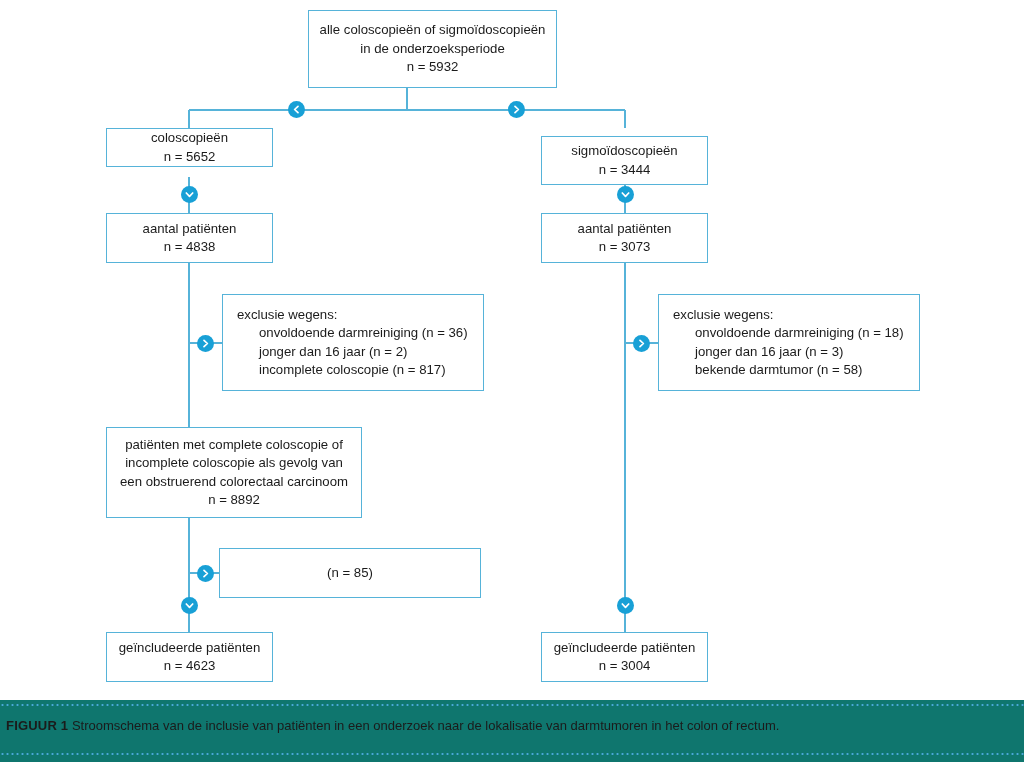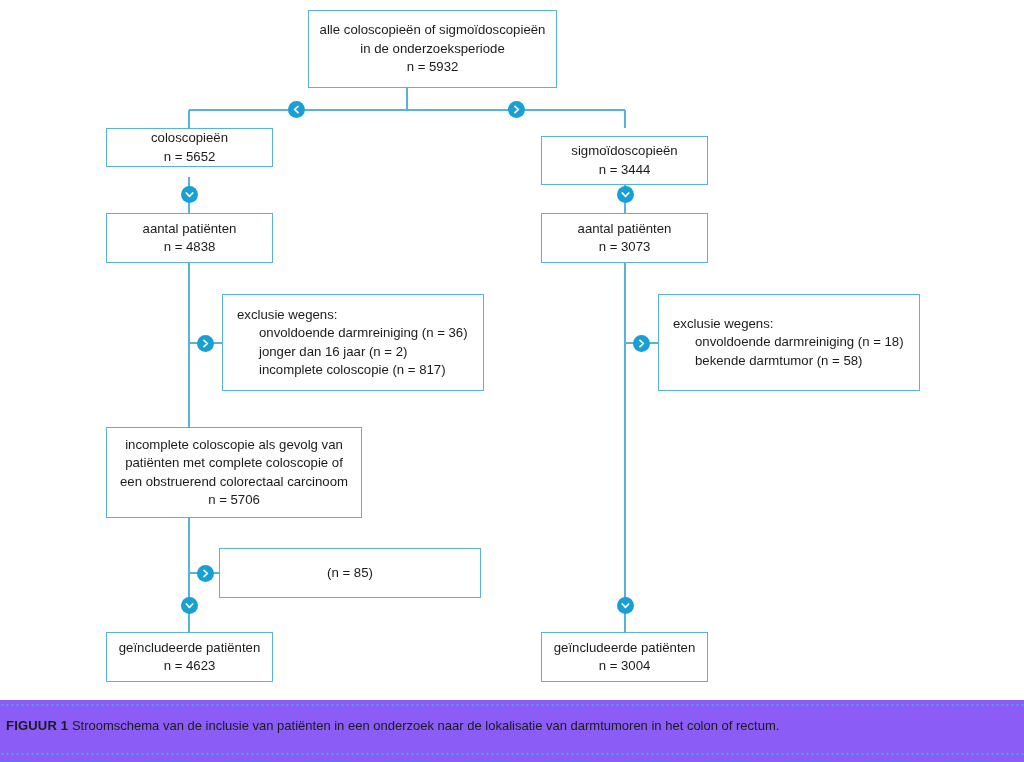--- a/index.html
+++ b/index.html
@@ -76,21 +76,21 @@
   }
   .chev svg { display: block; }
 
   
   #caption-zone {
     position: absolute;
     left: 0;
     top: 700px;
     width: 1024px;
     height: 62px;
-    background: #8b5cf6;
+    background: #0f766e;
   }
   .dotrule {
     position: absolute;
     left: 0;
     width: 1024px;
     height: 2px;
     background-image: radial-gradient(circle, #4aa8d8 0 1px, transparent 1.2px);
     background-size: 5px 2px;
     background-repeat: repeat-x;
   }
@@ -176,28 +176,29 @@
     <div class="node left-align" style="left:222px; top:294px; width:262px; height:97px;">
       <span class="ln">exclusie wegens:</span>
       <span class="ln ind">onvoldoende darmreiniging (n = 36)</span>
       <span class="ln ind">jonger dan 16 jaar (n = 2)</span>
       <span class="ln ind">incomplete coloscopie (n = 817)</span>
     </div>
 
     <div class="node left-align" style="left:658px; top:294px; width:262px; height:97px;">
       <span class="ln">exclusie wegens:</span>
       <span class="ln ind">onvoldoende darmreiniging (n = 18)</span>
+      <span class="ln ind">jonger dan 16 jaar (n = 3)</span>
       <span class="ln ind">bekende darmtumor (n = 58)</span>
     </div>
 
     <div class="node" style="left:106px; top:427px; width:256px; height:91px;">
+      <span class="ln">patiënten met complete coloscopie of</span>
       <span class="ln">incomplete coloscopie als gevolg van</span>
-      <span class="ln">patiënten met complete coloscopie of</span>
       <span class="ln">een obstruerend colorectaal carcinoom</span>
-      <span class="ln">n = 5706</span>
+      <span class="ln">n = 8892</span>
     </div>
 
     <div class="node" style="left:219px; top:548px; width:262px; height:50px;">
       <span class="ln">(n = 85)</span>
     </div>
 
     <div class="node" style="left:106px; top:632px; width:167px; height:50px;">
       <span class="ln">geïncludeerde patiënten</span>
       <span class="ln">n = 4623</span>
     </div>

